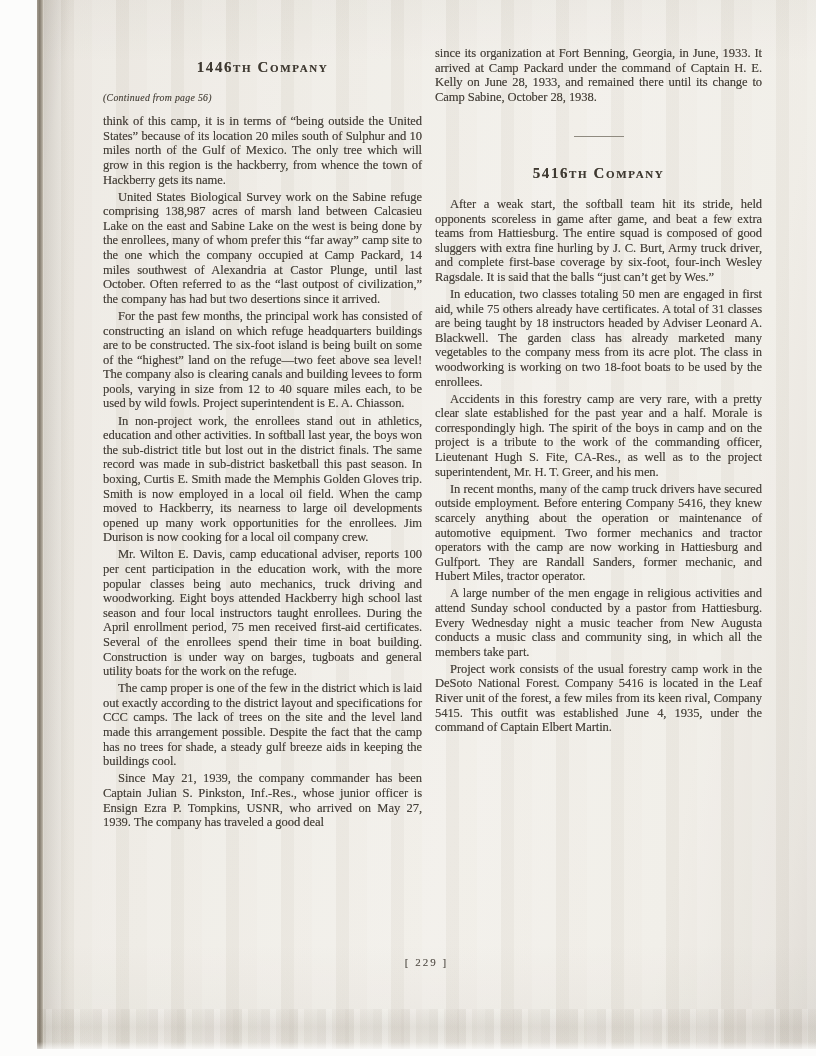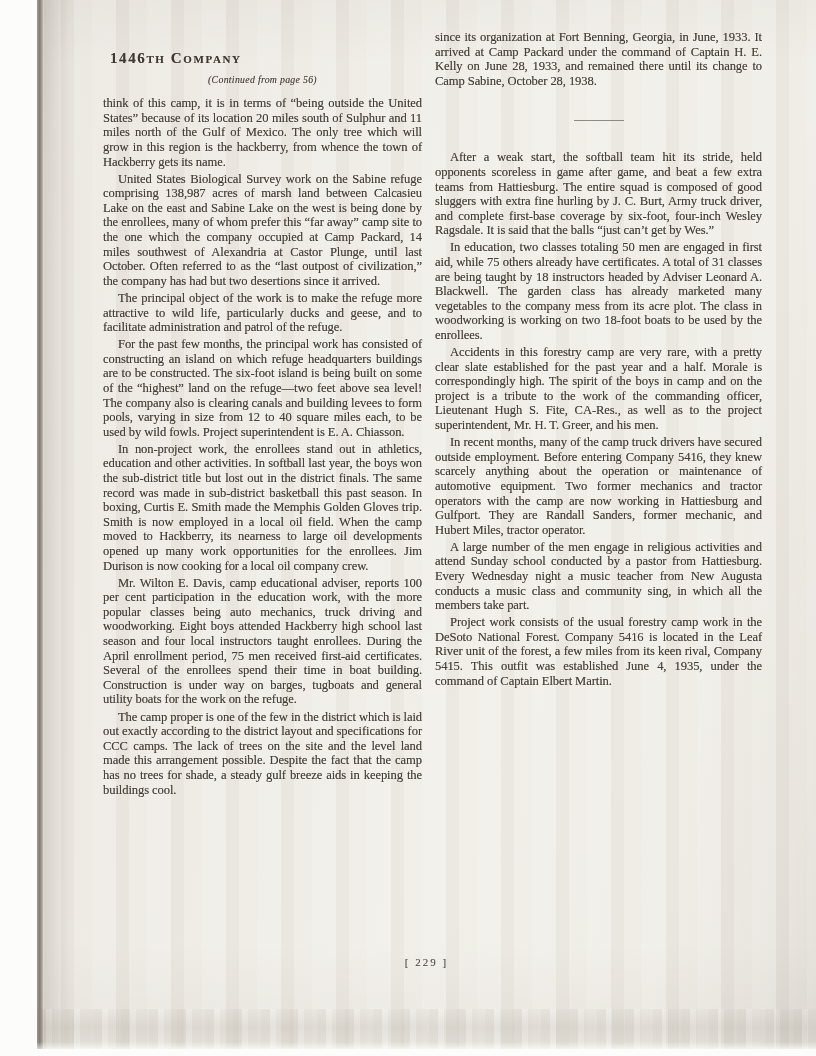--- a/index.html
+++ b/index.html
@@ -57,31 +57,32 @@
   .col {
     position: absolute;
     text-align: justify;
     font-size: 12.6px;
     line-height: 14.6px;
     letter-spacing: -0.1px;
     color: #46413a;
     text-shadow: 0 0 0.5px rgba(69,62,52,0.5);
   }
   .col-left  { left: 66px;  top: 44px; width: 319px; }
-  .col-right { left: 398px; top: 30px; width: 327px; }
+  .col-right { left: 398px; top: 46px; width: 327px; }
 
   .heading {
+    text-align: center;
     font-variant: small-caps;
     font-size: 15px;
     letter-spacing: 1.6px;
     color: #3e3931;
-    margin: 7px;
+    margin: 16px;
   }
   .subheading {
-    text-align: center;
+    text-align: left;
     font-style: italic;
     font-size: 9.8px;
     letter-spacing: 0.3px;
     color: #4c473f;
     margin: 1px 0 9px 0;
   }
   .col p { margin: 0 0 2.5px 0; text-indent: 15px; }
   .col p.noindent { text-indent: 0; }
 
   .divider {
@@ -105,32 +106,33 @@
 </head>
 <body>
 
 <div class="page">
   <div class="edge-left"></div>
   <div class="edge-left-shadow"></div>
 
   <div class="col col-left">
     <h2 class="heading">1446th Company</h2>
     <div class="subheading">(Continued from page 56)</div>
-    <p class="noindent">think of this camp, it is in terms of “being outside the United States” because of its location 20 miles south of Sulphur and 11 miles north of the Gulf of Mexico.  The only tree which will grow in this region is the hackberry, from whence the town of Hackberry gets its name.</p>
+    <p class="noindent">think of this camp, it is in terms of “being outside the United States” because of its location 20 miles south of Sulphur and 10 miles north of the Gulf of Mexico.  The only tree which will grow in this region is the hackberry, from whence the town of Hackberry gets its name.</p>
     <p>United States Biological Survey work on the Sabine refuge comprising 138,987 acres of marsh land between Calcasieu Lake on the east and Sabine Lake on the west is being done by the enrollees, many of whom prefer this “far away” camp site to the one which the company occupied at Camp Packard, 14 miles southwest of Alexandria at Castor Plunge, until last October.  Often referred to as the “last outpost of civilization,” the company has had but two desertions since it arrived.</p>
-    <p>The principal object of the work is to make the refuge more attractive to wild life, particularly ducks and geese, and to facilitate administration and patrol of the refuge.</p>
     <p>For the past few months, the principal work has consisted of constructing an island on which refuge headquarters buildings are to be constructed.  The six-foot island is being built on some of the “highest” land on the refuge—two feet above sea level!  The company also is clearing canals and building levees to form pools, varying in size from 12 to 40 square miles each, to be used by wild fowls.  Project superintendent is E. A. Chiasson.</p>
     <p>In non-project work, the enrollees stand out in athletics, education and other activities.  In softball last year, the boys won the sub-district title but lost out in the district finals.  The same record was made in sub-district basketball this past season.  In boxing, Curtis E. Smith made the Memphis Golden Gloves trip.  Smith is now employed in a local oil field.  When the camp moved to Hackberry, its nearness to large oil developments opened up many work opportunities for the enrollees.  Jim Durison is now cooking for a local oil company crew.</p>
     <p>Mr. Wilton E. Davis, camp educational adviser, reports 100 per cent participation in the education work, with the more popular classes being auto mechanics, truck driving and woodworking.  Eight boys attended Hackberry high school last season and four local instructors taught enrollees.  During the April enrollment period, 75 men received first-aid certificates.  Several of the enrollees spend their time in boat building.  Construction is under way on barges, tugboats and general utility boats for the work on the refuge.</p>
     <p>The camp proper is one of the few in the district which is laid out exactly according to the district layout and specifications for CCC camps.  The lack of trees on the site and the level land made this arrangement possible.  Despite the fact that the camp has no trees for shade, a steady gulf breeze aids in keeping the buildings cool.</p>
+    <p>Since May 21, 1939, the company commander has been Captain Julian S. Pinkston, Inf.-Res., whose junior officer is Ensign Ezra P. Tompkins, USNR, who arrived on May 27, 1939.  The company has traveled a good deal</p>
   </div>
 
   <div class="col col-right">
     <p class="noindent">since its organization at Fort Benning, Georgia, in June, 1933.  It arrived at Camp Packard under the command of Captain H. E. Kelly on June 28, 1933, and remained there until its change to Camp Sabine, October 28, 1938.</p>
     <hr class="divider">
+    <h2 class="heading">5416th Company</h2>
     <p>After a weak start, the softball team hit its stride, held opponents scoreless in game after game, and beat a few extra teams from Hattiesburg.  The entire squad is composed of good sluggers with extra fine hurling by J. C. Burt, Army truck driver, and complete first-base coverage by six-foot, four-inch Wesley Ragsdale.  It is said that the balls “just can’t get by Wes.”</p>
     <p>In education, two classes totaling 50 men are engaged in first aid, while 75 others already have certificates.  A total of 31 classes are being taught by 18 instructors headed by Adviser Leonard A. Blackwell.  The garden class has already marketed many vegetables to the company mess from its acre plot.  The class in woodworking is working on two 18-foot boats to be used by the enrollees.</p>
     <p>Accidents in this forestry camp are very rare, with a pretty clear slate established for the past year and a half.  Morale is correspondingly high.  The spirit of the boys in camp and on the project is a tribute to the work of the commanding officer, Lieutenant Hugh S. Fite, CA-Res., as well as to the project superintendent, Mr. H. T. Greer, and his men.</p>
     <p>In recent months, many of the camp truck drivers have secured outside employment.  Before entering Company 5416, they knew scarcely anything about the operation or maintenance of automotive equipment.  Two former mechanics and tractor operators with the camp are now working in Hattiesburg and Gulfport.  They are Randall Sanders, former mechanic, and Hubert Miles, tractor operator.</p>
     <p>A large number of the men engage in religious activities and attend Sunday school conducted by a pastor from Hattiesburg.  Every Wednesday night a music teacher from New Augusta conducts a music class and community sing, in which all the members take part.</p>
     <p>Project work consists of the usual forestry camp work in the DeSoto National Forest.  Company 5416 is located in the Leaf River unit of the forest, a few miles from its keen rival, Company 5415.  This outfit was established June 4, 1935, under the command of Captain Elbert Martin.</p>
   </div>
 
   <div class="footer">[ 229 ]</div>
 

